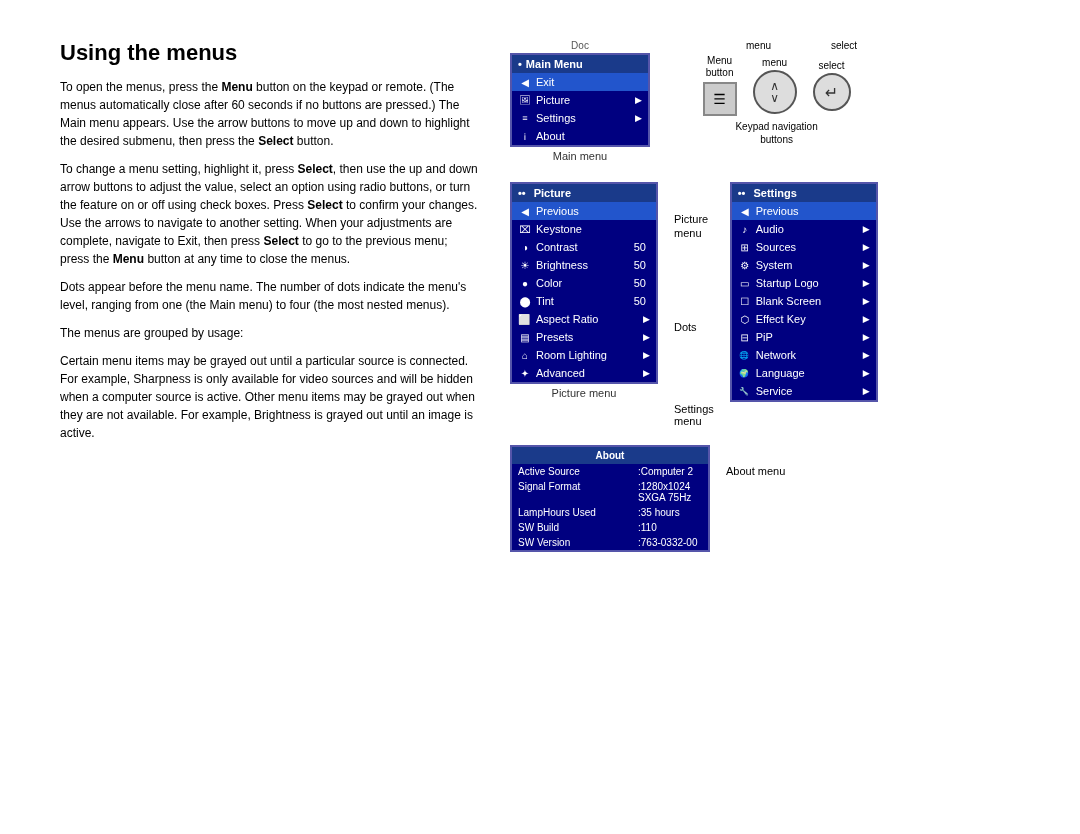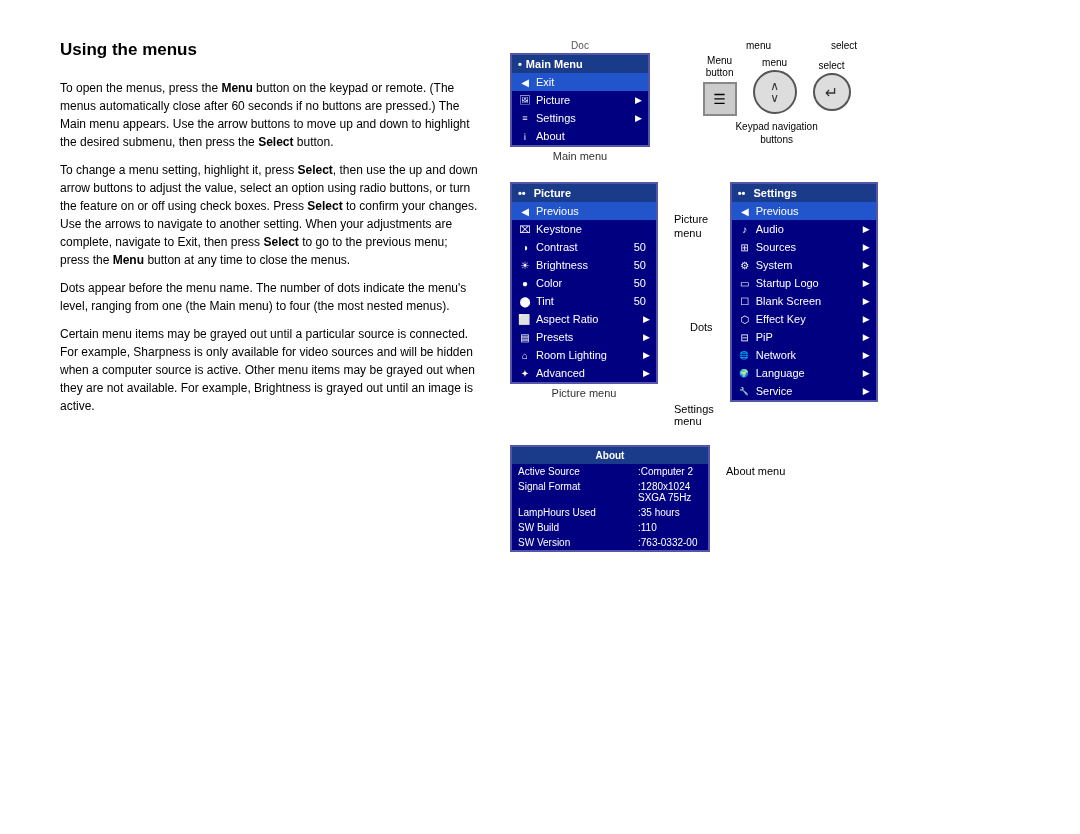--- a/index.html
+++ b/index.html
@@ -29,23 +29,23 @@
       width: 420px;
       flex-shrink: 0;
     }
     .right-column {
       flex: 1;
       display: flex;
       flex-direction: column;
       gap: 10px;
     }
     h2 {
-      font-size: 17px;
+      font-size: 22px;
       font-weight: bold;
-      margin-bottom: 19px;
+      margin-bottom: 12px;
       font-family: Arial, sans-serif;
     }
     .body-text {
       font-size: 12px;
       line-height: 1.5;
       margin-bottom: 10px;
       font-family: Arial, sans-serif;
     }
     .body-text b {
       font-weight: bold;
@@ -214,20 +214,23 @@
       <p class="body-text">
         To open the menus, press the <b>Menu</b> button on the keypad or remote. (The menus automatically close after 60 seconds if no buttons are pressed.) The Main menu appears. Use the arrow buttons to move up and down to highlight the desired submenu, then press the <b>Select</b> button.
       </p>
       <p class="body-text">
         To change a menu setting, highlight it, press <b>Select</b>, then use the up and down arrow buttons to adjust the value, select an option using radio buttons, or turn the feature on or off using check boxes. Press <b>Select</b> to confirm your changes. Use the arrows to navigate to another setting. When your adjustments are complete, navigate to Exit, then press <b>Select</b> to go to the previous menu; press the <b>Menu</b> button at any time to close the menus.
       </p>
       <p class="body-text">
         Dots appear before the menu name. The number of dots indicate the menu's level, ranging from one (the Main menu) to four (the most nested menus).
       </p>
       <p class="body-text">
+        The menus are grouped by usage:
+      </p>
+      <p class="body-text">
         Certain menu items may be grayed out until a particular source is connected. For example, Sharpness is only available for video sources and will be hidden when a computer source is active. Other menu items may be grayed out when they are not available. For example, Brightness is grayed out until an image is active.
       </p>
     </div>
 
     <div class="right-column">
 
       <div style="display:flex; gap:16px; align-items:flex-start; margin-bottom:4px;">
 
         <div style="display:flex; flex-direction:column; align-items:center;text-align:right;">
           <span class="doc-label" style="position:relative; top:0; left:0; font-size:10px; font-family:Arial,sans-serif; color:#555; margin-bottom:2px;">Doc</span>
@@ -347,21 +350,21 @@
               <span class="icon">✦</span>
               <span>Advanced</span>
               <span class="arrow">▶</span>
             </div>
           </div>
           <span class="menu-label" style="margin-top:3px;">Picture menu</span>
         </div>
 
         <div style="display:flex; flex-direction:column; justify-content:center; padding-top:30px; gap:60px;">
           <div style="font-size:11px; font-family:Arial,sans-serif; line-height:1.3;">Picture<br>menu</div>
-          <div style="font-size:11px; font-family:Arial,sans-serif; margin-top:20px;margin-left:16px;">Dots</div>
+          <div style="font-size:11px; font-family:Arial,sans-serif; margin-top:20px;">Dots</div>
           <div style="font-size:11px; font-family:Arial,sans-serif; margin-top:10px;">Settings<br>menu</div>
         </div>
 
         <div style="display:flex; flex-direction:column; align-items:center;">
           <div class="menu-box" style="width:148px;">
             <div class="menu-box-header">
               <span>••</span>
               <span style="margin-left:4px;">Settings</span>
             </div>
             <div class="menu-item selected">

